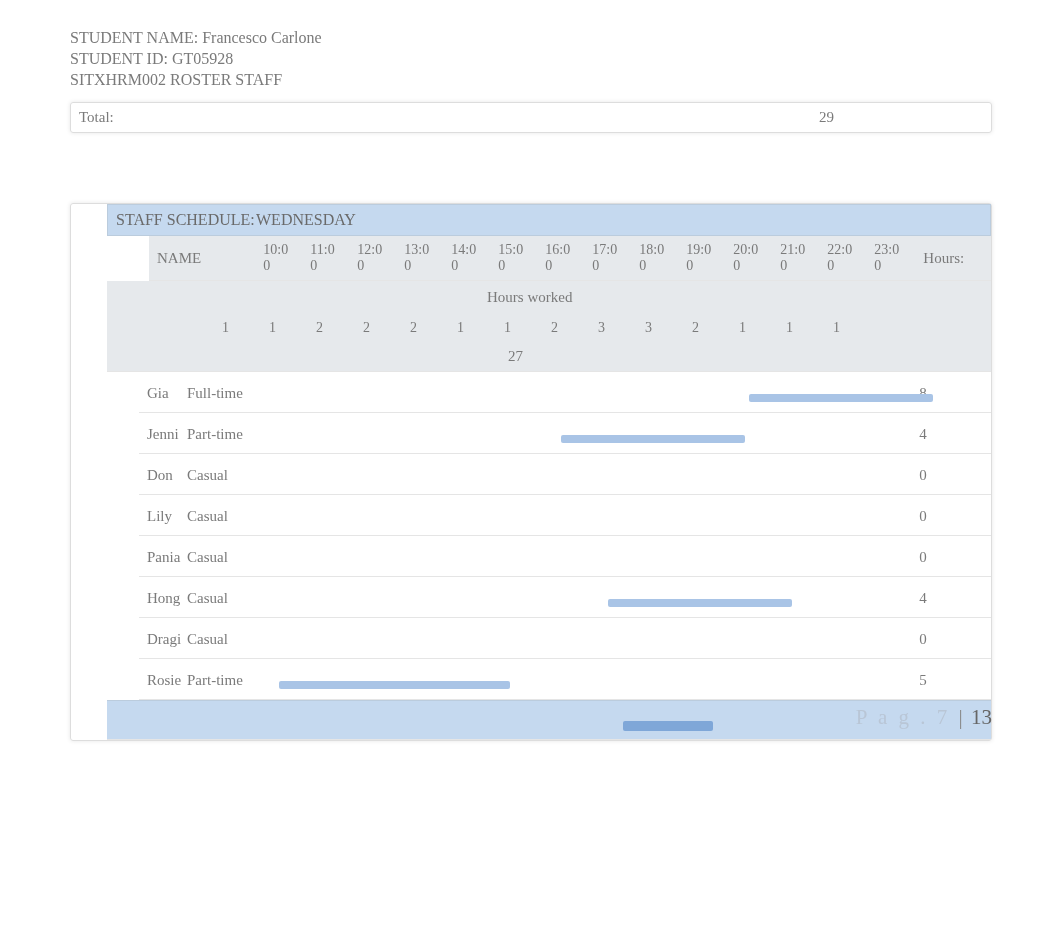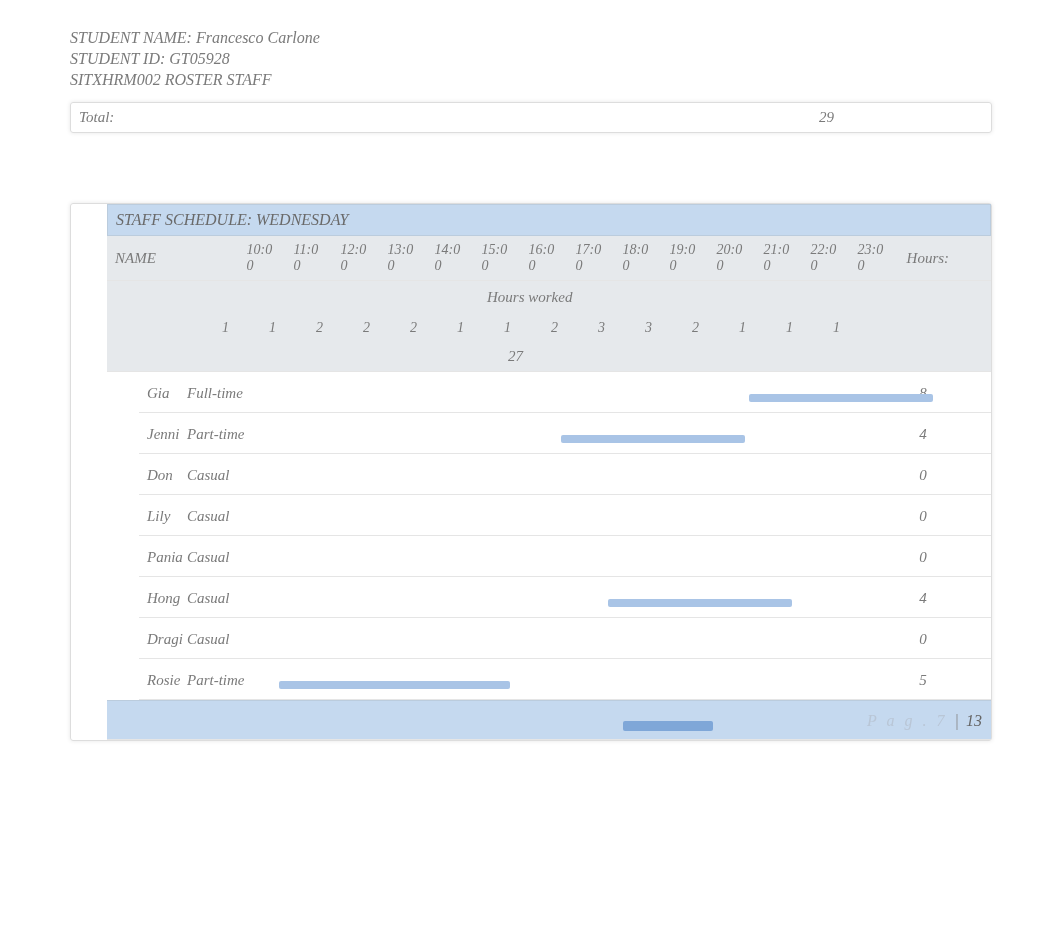--- a/index.html
+++ b/index.html
@@ -1,39 +1,39 @@
 <!DOCTYPE html>
 <html><head>
 <meta charset="utf-8">
 <style>
   html,body{margin:0;padding:0;background:#fff;font-family:"Times New Roman",serif;color:#555;}
-  .page{width:1062px;height:930px;box-sizing:border-box;padding:28px 70px 0 70px;position:relative;font-style:italic;}
+  .page{width:1062px;height:930px;box-sizing:border-box;padding:28px 70px 0 70px;position:relative;}
   .header-lines div{font-size:16px;color:#7a7a7a;line-height:1.3;}
   .total-row{margin-top:12px;border:1px solid #ddd;border-radius:3px;box-shadow:0 0 4px rgba(0,0,0,.1);padding:6px 0;display:flex;align-items:center;font-size:15px;color:#7a7a7a;}
   .total-row .lbl{width:140px;padding-left:8px;}
   .total-row .val{margin-left:600px;}
   .sched-block{margin-top:70px;padding-left:36px;}
   .title-bar{background:#c5d9ef;border:1px solid #bcd;padding:6px 8px;font-size:16px;color:#6a6a6a;display:flex;}
   .title-bar .left{width:140px;}
   .row{display:flex;align-items:center;font-size:15px;color:#7a7a7a;border-bottom:1px solid #e5e5e5;position:relative;}
-  .row.head{background:#e6e9ec;}
+  .row.head{background:#e6e9ec;margin-left:42px;}
   .row.hours{background:#e6e9ec;flex-direction:column;}
   .row .name-col{width:140px;padding:8px 8px;box-sizing:border-box;}
   .row .name-col .first{display:inline-block;min-width:38px;}
   .row .name-col .role{display:inline-block;margin-left:2px;}
   .row .time-cols{display:flex;flex:1;}
   .row .time-cols .tc{width:47px;padding:6px 2px;box-sizing:border-box;text-align:left;font-size:14px;}
   .row .hours-col{width:90px;padding:6px 4px;box-sizing:border-box;}
   .staff-row{height:40px;margin-left:32px;}
   .staff-row .name-col{padding-top:10px;}
   .staff-row .hours-col{padding-top:8px;}
   .bar{position:absolute;height:8px;background:#a9c4e6;top:22px;border-radius:2px;}
   .bottom-bar-row{background:#c5d9ef;height:38px;border-top:1px solid #bcd;position:relative;}
   .bottom-bar-row .chip{position:absolute;height:10px;background:#7fa7d8;top:20px;border-radius:2px;}
-  .footer{position:absolute;bottom:200px;right:80px;font-size:16px;}
+  .footer{position:absolute;bottom:200px;right:70px;font-size:21px;}
   .footer .pg{color:#b9c6d6;letter-spacing:3px;}
   .footer .sep{color:#888;margin:0 3px;}
   .footer .tot{color:#666;}
   .tbl{border:1px solid #ddd;border-radius:3px;box-shadow:0 0 4px rgba(0,0,0,.1);}
 </style>
 </head>
 <body>
 
 <div class="page">
 

